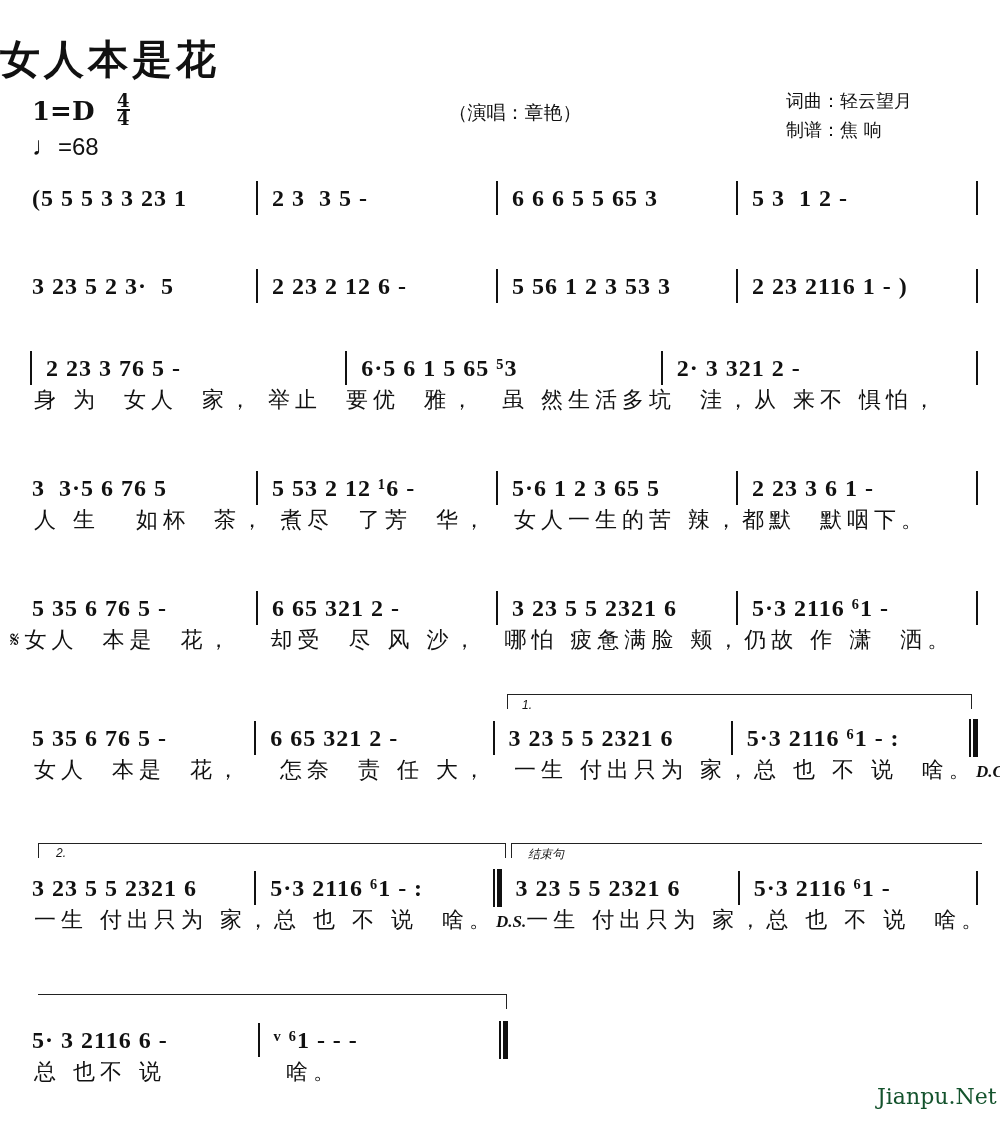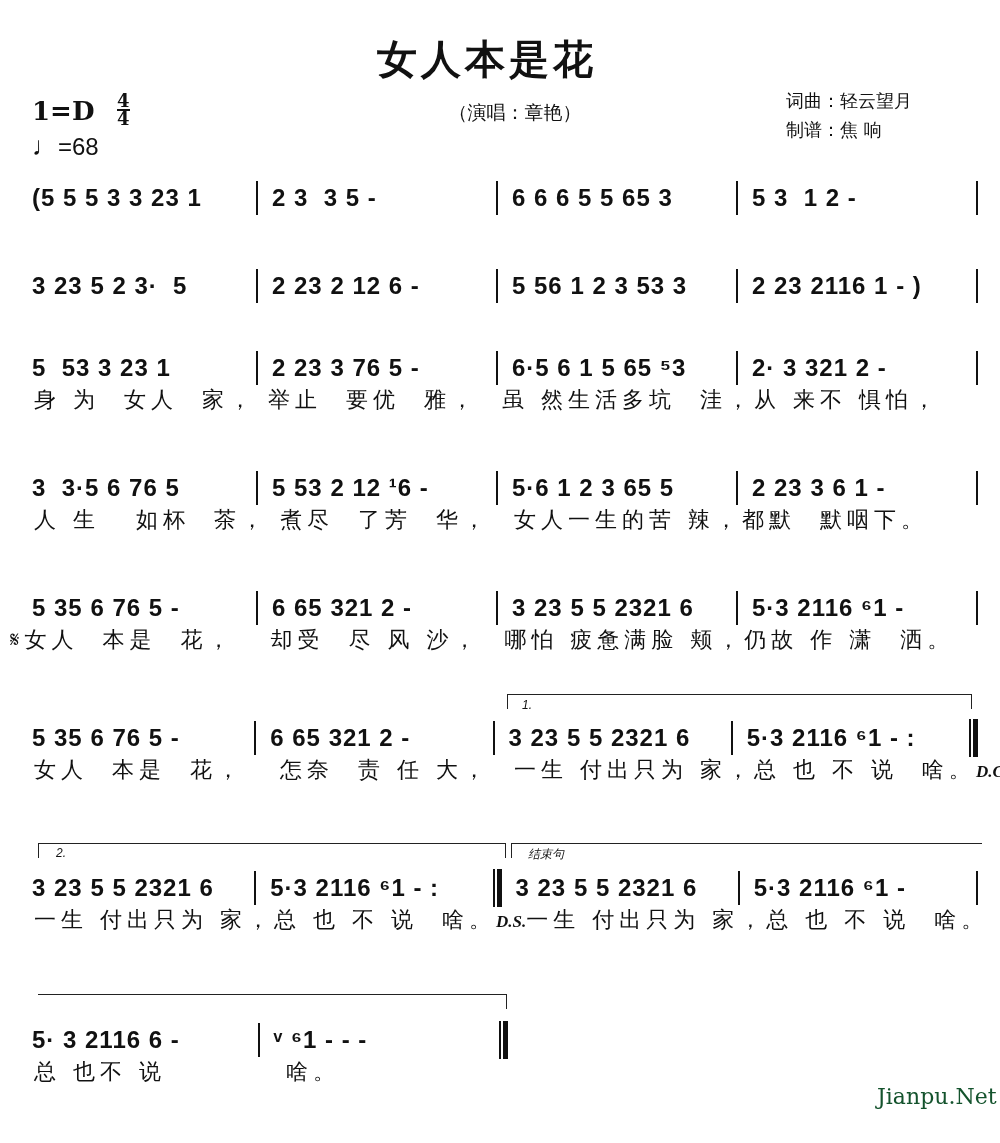--- a/index.html
+++ b/index.html
@@ -1,27 +1,27 @@
 <!DOCTYPE html>
 <html><head>
 <meta charset="utf-8">
 <style>
   html, body { margin:0; padding:0; background:#ffffff; }
   body { width:1000px; height:1143px; position:relative; overflow:hidden; color:#111; font-family:"DejaVu Sans", sans-serif; }
-  .title { position:absolute; left:0; width:974px; top:32px; text-align:center; font-family:"DejaVu Serif", serif; font-size:40px; font-weight:bold; letter-spacing:4px; }
+  .title { position:absolute; left:0; width:974px; top:32px; text-align:left; font-family:"DejaVu Serif", serif; font-size:40px; font-weight:bold; letter-spacing:4px; }
   .singer { position:absolute; left:0; width:1000px; top:100px; text-align:center; font-family:"DejaVu Serif", serif; font-size:19px; padding-left:30px; box-sizing:border-box; }
   .credits { position:absolute; left:786px; top:86px; font-family:"DejaVu Serif", serif; font-size:18px; line-height:29px; }
   .key { position:absolute; left:32px; top:96px; font-family:"DejaVu Serif", serif; font-weight:bold; font-size:26px; }
   .timesig { position:absolute; left:117px; top:93px; font-family:"DejaVu Serif", serif; font-weight:bold; font-size:18px; line-height:16px; text-align:center; }
   .timesig span { display:block; }
   .tempo { position:absolute; left:32px; top:131px; font-family:"Liberation Sans", sans-serif; font-size:24px; }
   .tempo .note { font-size:26px; }
 
   .line { position:absolute; left:0; width:1000px; }
-  .notes { position:absolute; left:28px; right:20px; top:0; height:40px; font-family:Liberation Sans, sans-serif; font-weight:bold; font-size:24px; white-space:pre; display:flex; align-items:center; }
+  .notes { position:absolute; left:28px; right:20px; top:0; height:40px; font-family:Liberation Serif, serif; font-weight:bold; font-size:24px; white-space:pre; display:flex; align-items:center; }
   .bar { display:inline-block; flex:1; text-align:left; padding-left:12px; letter-spacing:1px; position:relative; }
   .bar:first-child { padding-left:4px; }
   .barline { display:inline-block; width:2px; height:34px; background:#111; margin:0 2px; }
   .dbl { display:inline-block; width:9px; height:38px; border-left:2px solid #111; border-right:5px solid #111; box-sizing:border-box; margin:0 2px; }
   .lyrics { position:absolute; left:34px; right:20px; top:37px; font-family:"DejaVu Serif", serif; font-size:22px; letter-spacing:5px; white-space:pre; }
   .mark { font-family:"Liberation Serif", serif; font-style:italic; font-weight:bold; font-size:17px; letter-spacing:0; }
   .bracket { position:absolute; height:14px; border-top:1.5px solid #222; border-left:1.5px solid #222; border-right:1.5px solid #222; }
   .bracket-label { position:absolute; font-family:"Liberation Sans", sans-serif; font-style:italic; font-size:12px; }
   .watermark { position:absolute; left:877px; top:1084px; font-family:"DejaVu Serif", serif; font-weight:normal; font-size:22px; color:#14532d; }
 </style>
@@ -56,21 +56,21 @@
   <div class="notes">
     <span class="bar">3 23 5 2 3·  5</span><span class="barline"></span>
     <span class="bar">2 23 2 12 6 -</span><span class="barline"></span>
     <span class="bar">5 56 1 2 3 53 3</span><span class="barline"></span>
     <span class="bar">2 23 2116 1 - )</span><span class="barline"></span>
   </div>
 </div>
 
 <div class="line" style="top:348px;">
   <div class="notes">
-    <span class="bar">5  53 3 23 1</span><span class="barline"></span>
+    <span class="barline"></span>
     <span class="bar">2 23 3 76 5 -</span><span class="barline"></span>
     <span class="bar">6·5 6 1 5 65 ⁵3</span><span class="barline"></span>
     <span class="bar">2· 3 321 2 -</span><span class="barline"></span>
   </div>
   <div class="lyrics">身 为  女人  家， 举止  要优  雅，  虽 然生活多坑  洼，从 来不 惧怕，</div>
 </div>
 
 <div class="line" style="top:468px;">
   <div class="notes">
     <span class="bar">3  3·5 6 76 5</span><span class="barline"></span>

